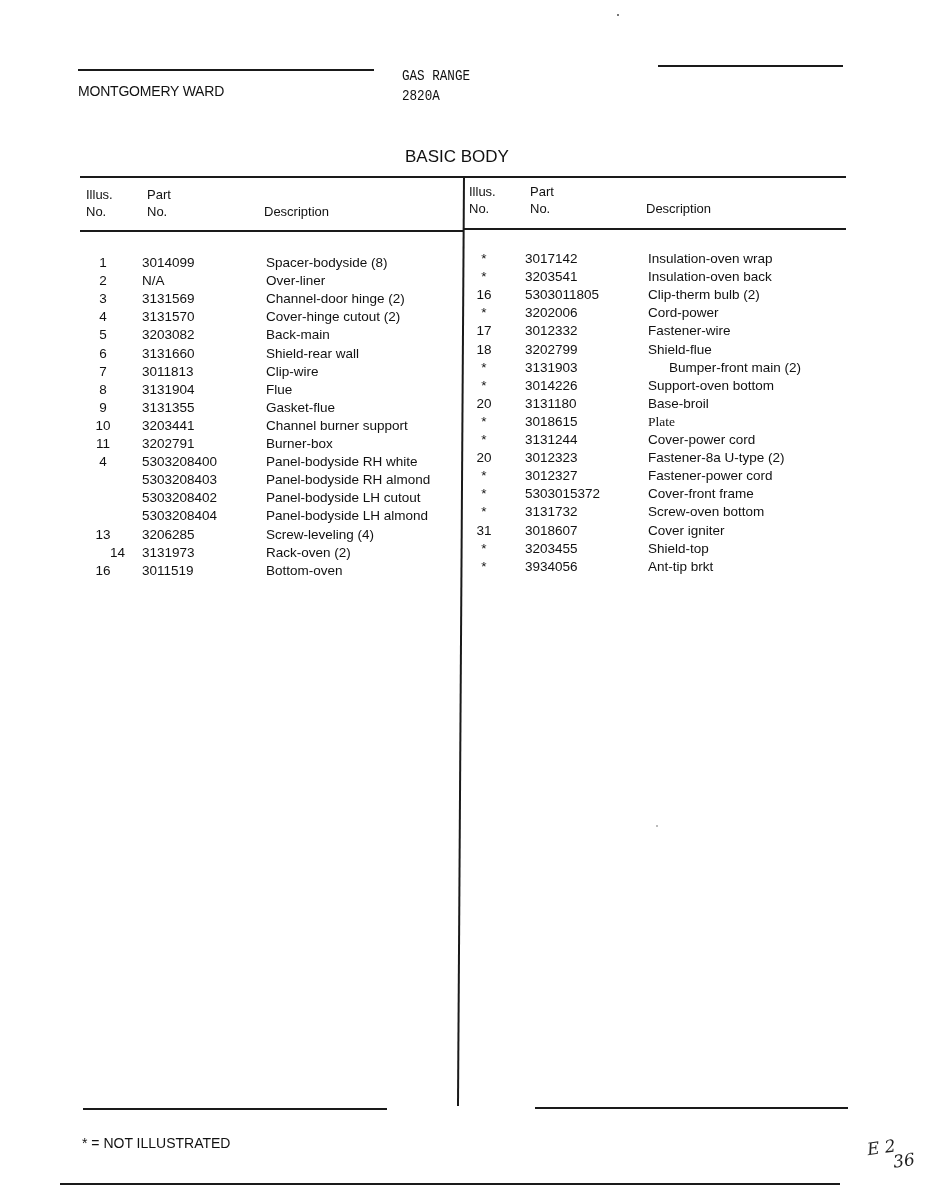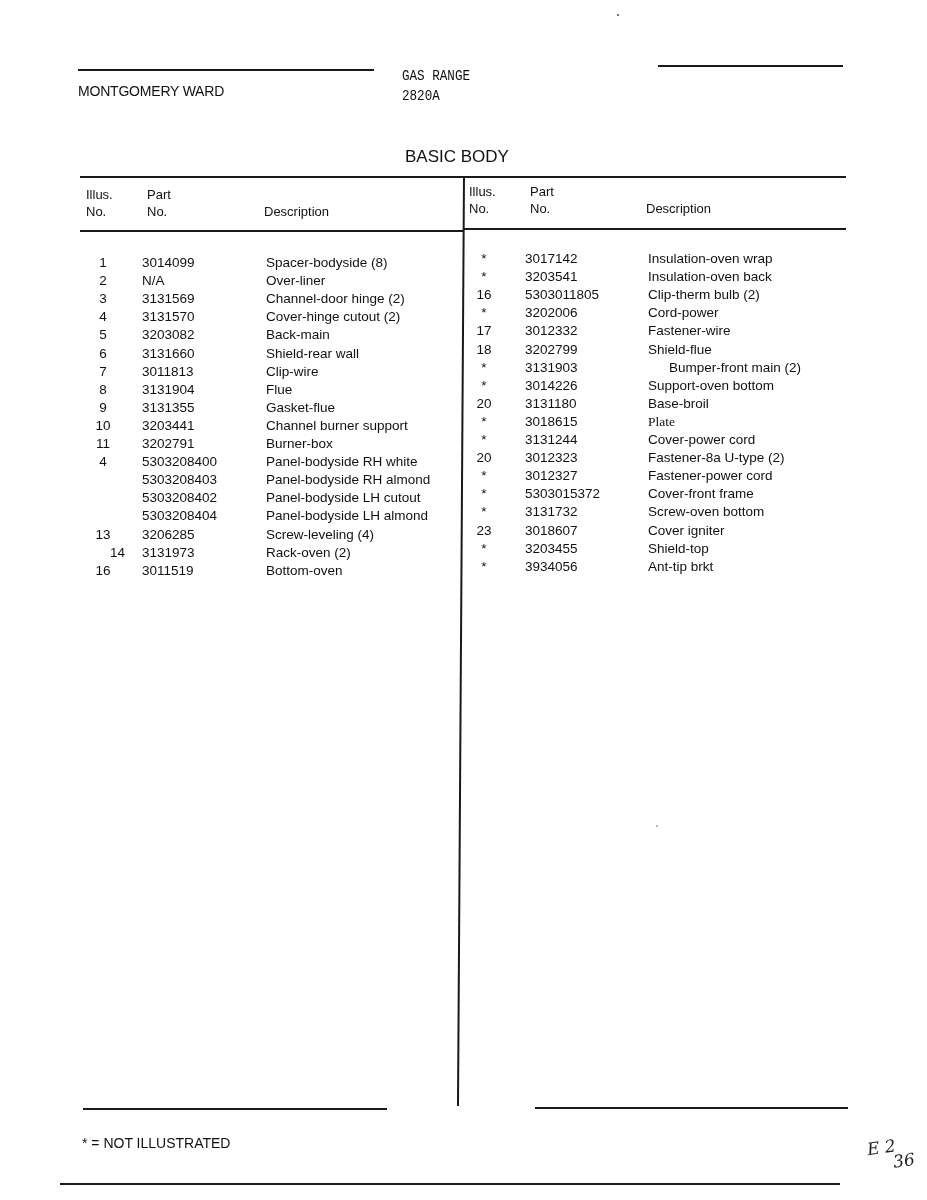--- a/index.html
+++ b/index.html
@@ -226,21 +226,21 @@
       <span class="c-illus" style="left: 471px;">*</span>
       <span class="c-part" style="left: 525px;">5303015372</span>
       <span class="c-desc" style="left: 648px;">Cover-front frame</span>
     </div>
     <div class="row" style="left: 0px; top: 503.4px;">
       <span class="c-illus" style="left: 471px;">*</span>
       <span class="c-part" style="left: 525px;">3131732</span>
       <span class="c-desc" style="left: 648px;">Screw-oven bottom</span>
     </div>
     <div class="row" style="left: 0px; top: 521.5px;">
-      <span class="c-illus" style="left: 471px;">23</span>
+      <span class="c-illus" style="left: 471px;">31</span>
       <span class="c-part" style="left: 525px;">3018607</span>
       <span class="c-desc" style="left: 648px;">Cover igniter</span>
     </div>
     <div class="row" style="left: 0px; top: 539.6px;">
       <span class="c-illus" style="left: 471px;">*</span>
       <span class="c-part" style="left: 525px;">3203455</span>
       <span class="c-desc" style="left: 648px;">Shield-top</span>
     </div>
     <div class="row" style="left: 0px; top: 557.7px;">
       <span class="c-illus" style="left: 471px;">*</span>

